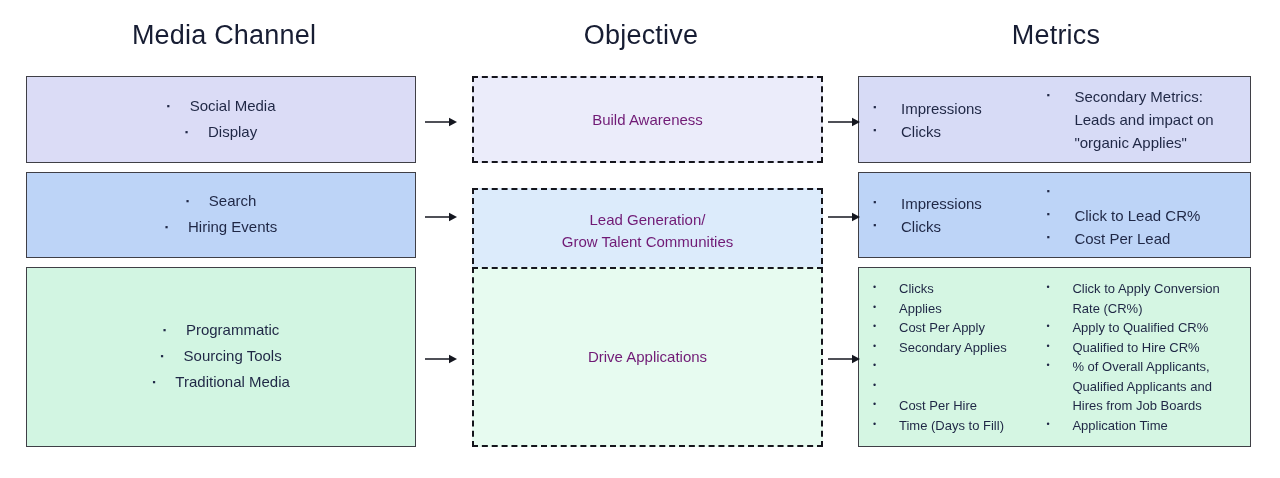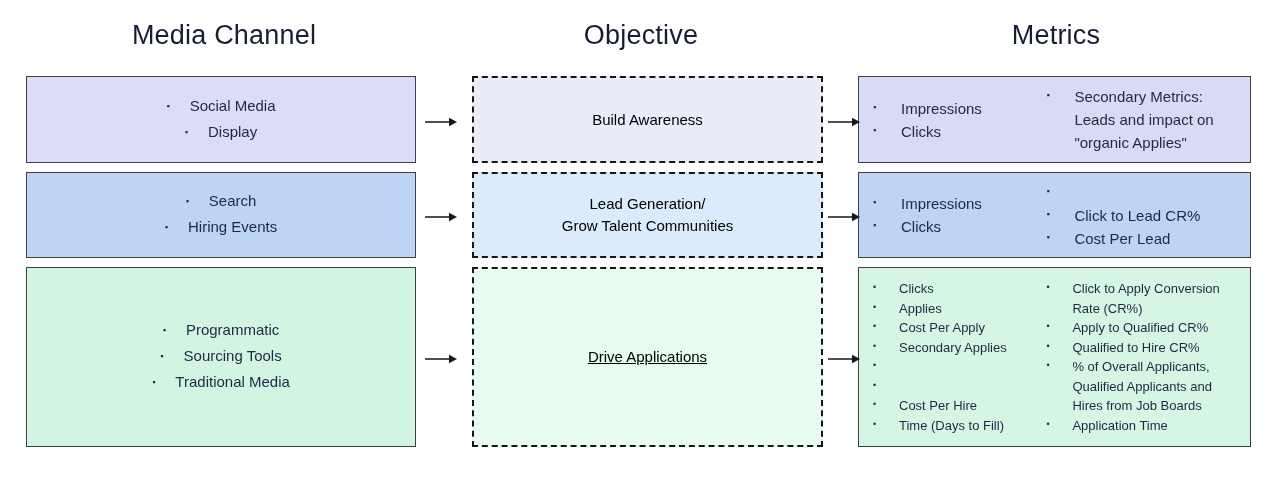--- a/index.html
+++ b/index.html
@@ -12,21 +12,21 @@
   }
 
   .box{position:absolute;box-sizing:border-box;display:flex;align-items:center;justify-content:center;}
   .solid{border:1px solid #3f3f46;}
   .dashed{border:2px dashed #15151c;}
 
   .media-content{display:flex;flex-direction:column;align-items:center;font-size:15px;color:#1f2745;}
   .mline{display:flex;align-items:baseline;line-height:23px;}
   .mline .b{font-size:9px;margin-right:20px;transform:translateY(-2px);}
 
-  .obj-content{font-size:15px;line-height:22px;color:#000000;text-align:center;}
+  .obj-content{font-size:15px;line-height:22px;color:#701a75;text-align:center;}
 
   .metrics-inner{display:flex;width:100%;height:100%;box-sizing:border-box;padding:6px 8px 6px 14px;}
   .mcol{display:flex;flex-direction:column;justify-content:center;box-sizing:border-box;}
   .mcol.c0{width:47%;}
   .mcol.c1{width:53%;}
   .item{display:flex;align-items:flex-start;font-size:15px;line-height:23px;color:#1f2745;}
   .item .b{flex:0 0 auto;width:28px;font-size:9px;line-height:inherit;transform:translateY(-1px);}
   .item .t{flex:1 1 auto;}
 
   .dense .item{font-size:13px;line-height:19.5px;}
@@ -89,21 +89,21 @@
         <div class="mline">
           <span class="b">▪</span>
           <span>Search</span>
         </div>
         <div class="mline">
           <span class="b">▪</span>
           <span>Hiring Events</span>
         </div>
       </div>
     </div>
-    <div class="box dashed" style="left: 472px; top: 172px; width: 351px; height: 86px; background: rgb(220, 235, 251);">
+    <div class="box dashed" style="left: 472px; top: 188px; width: 351px; height: 86px; background: rgb(220, 235, 251);">
       <div class="obj-content">Lead Generation/<br>Grow Talent Communities</div>
     </div>
     <div class="box solid" style="left: 858px; top: 172px; width: 393px; height: 86px; background: rgb(189, 212, 247);">
       <div class="metrics-inner">
         <div class="mcol c0">
           <div class="item">
             <span class="b">▪</span>
             <span class="t">Impressions</span>
           </div>
           <div class="item">
@@ -143,21 +143,21 @@
         <div class="mline">
           <span class="b">▪</span>
           <span>Sourcing Tools</span>
         </div>
         <div class="mline">
           <span class="b">▪</span>
           <span>Traditional Media</span>
         </div>
       </div>
     </div>
-    <div class="box dashed" style="left: 472px; top: 267px; width: 351px; height: 180px; background: rgb(231, 251, 240); text-decoration: underline;">
+    <div class="box dashed" style="left: 472px; top: 267px; width: 351px; height: 180px; background: rgb(231, 251, 240);">
       <div class="obj-content">Drive Applications</div>
     </div>
     <div class="box solid dense" style="left: 858px; top: 267px; width: 393px; height: 180px; background: rgb(213, 246, 227);">
       <div class="metrics-inner">
         <div class="mcol c0">
           <div class="item">
             <span class="b">•</span>
             <span class="t">Clicks</span>
           </div>
           <div class="item">

